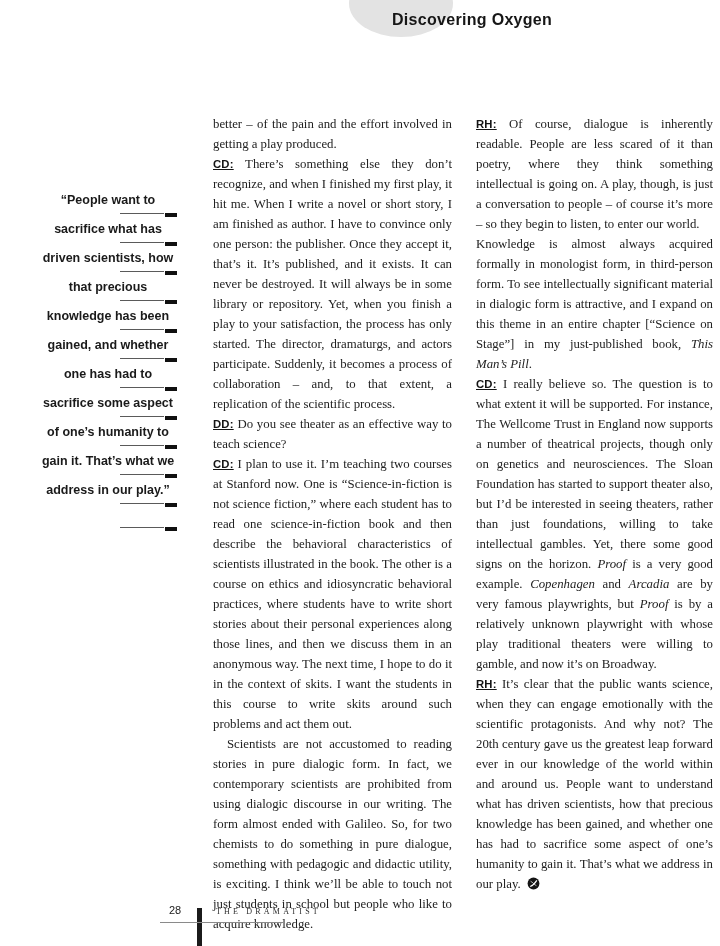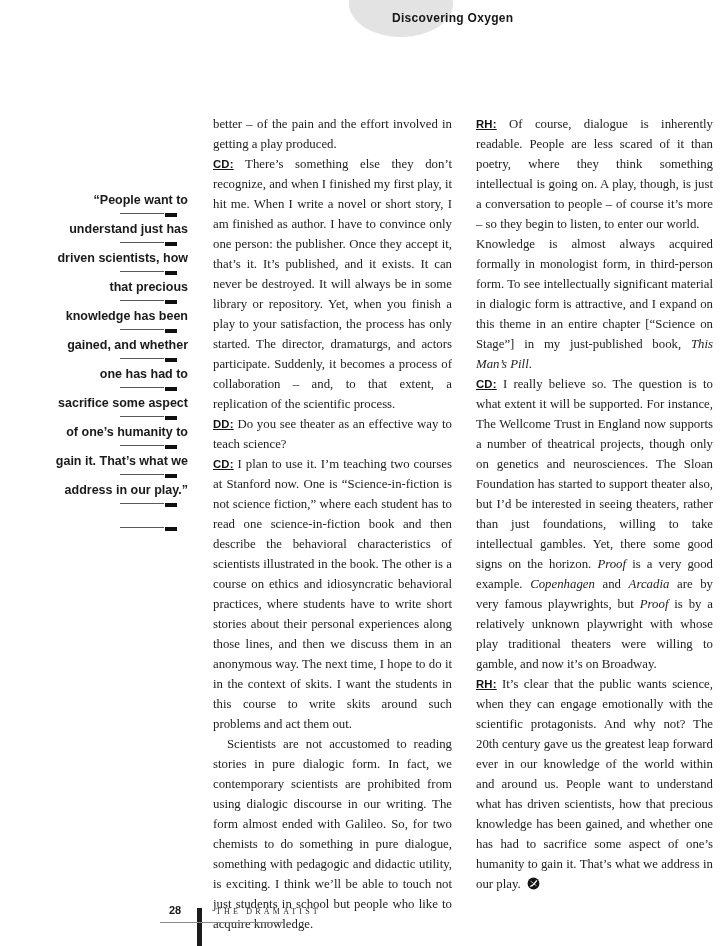--- a/index.html
+++ b/index.html
@@ -7,25 +7,25 @@
     position:relative;width:720px;height:946px;margin:0 auto;background:#ffffff;
     overflow:hidden;font-family:"Liberation Serif",serif;color:#1e1e1e;
   }
   
   .header-ellipse{
     position:absolute;left:349px;top:-30px;width:104px;height:67px;
     background:#e3e3e3;border-radius:50%;
   }
   .header-title{
     position:absolute;left:392px;top:11px;
-    font-family:"Liberation Sans",sans-serif;font-weight:700;font-size:12px;
+    font-family:"Liberation Sans",sans-serif;font-weight:700;font-size:16px;
     letter-spacing:.3px;color:#161616;
   }
   
-  .pull-quote{position:absolute;left:28px;top:194px;width:160px;text-align:right;}
+  .pull-quote{position:absolute;left:28px;top:194px;width:160px;text-align:center;}
   .q-text{
     display:block;font-family:"Liberation Sans",sans-serif;font-weight:700;
     font-size:12.5px;line-height:13px;color:#1a1a1a;white-space:nowrap;
   }
   .q-rule{position:relative;height:7px;margin:4px 13px 5px 0;}
   .q-rule .rline{position:absolute;right:11px;top:2px;width:44px;height:1px;background:#5a5a5a;}
   .q-rule .rdash{position:absolute;right:-2px;top:2px;width:12px;height:4px;background:#101010;}
   .q-rule.final{margin-top:17px;}
   
   .col{position:absolute;top:114px;text-align:justify;font-size:12.8px;line-height:20px;color:#222;}
@@ -34,21 +34,21 @@
   .col p{margin:0;}
   .col p.indent{text-indent:14px;}
   .speaker{
     font-family:"Liberation Sans",sans-serif;font-weight:700;
     font-size:11.3px;letter-spacing:.2px;color:#141414;text-decoration:underline;
   }
   .end-mark{display:inline-block;vertical-align:-2px;margin-left:3px;}
   
   .page-num{
     position:absolute;left:169px;top:904px;
-    font-family:"Liberation Sans",sans-serif;font-weight:700;font-size:11px;color:#1b1b1b;
+    font-family:"Liberation Sans",sans-serif;font-weight:400;font-size:11px;color:#1b1b1b;
   }
   .footer-vbar{position:absolute;left:197px;top:908px;width:5px;height:38px;background:#1b1b1b;}
   .pub-name{
     position:absolute;left:216px;top:907px;
     font-family:Liberation Serif, serif;font-size:8px;letter-spacing:3.2px;color:#2c2c2c;
   }
   .footer-rule{position:absolute;left:160px;top:922px;width:124px;height:1px;background:#8a8a8a;}
 </style>
 </head>
 <body>
@@ -57,21 +57,21 @@
 
   <div class="header-ellipse"></div>
   <div class="header-title">Discovering Oxygen</div>
 
   <aside class="pull-quote">
       <span class="q-text">“People want to</span>
       <div class="q-rule">
         <span class="rline"></span>
         <span class="rdash"></span>
       </div>
-      <span class="q-text">understand just has</span>
+      <span class="q-text">sacrifice what has</span>
       <div class="q-rule">
         <span class="rline"></span>
         <span class="rdash"></span>
       </div>
       <span class="q-text">driven scientists, how</span>
       <div class="q-rule">
         <span class="rline"></span>
         <span class="rdash"></span>
       </div>
       <span class="q-text">that precious</span>

